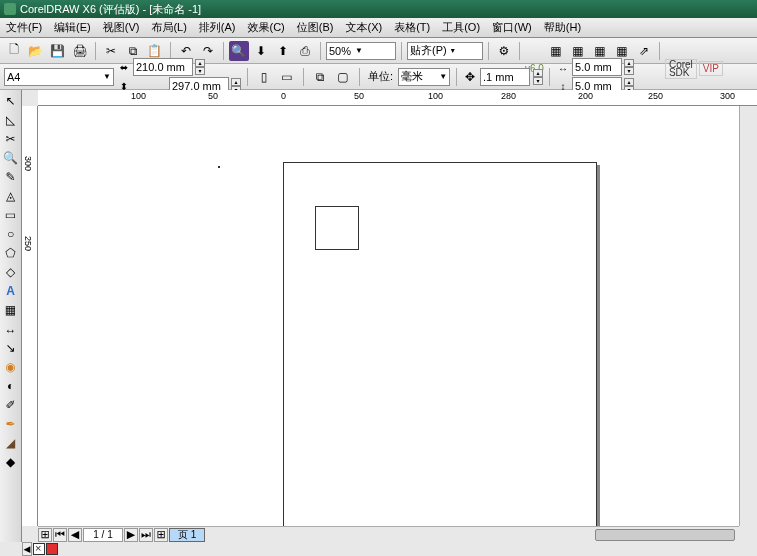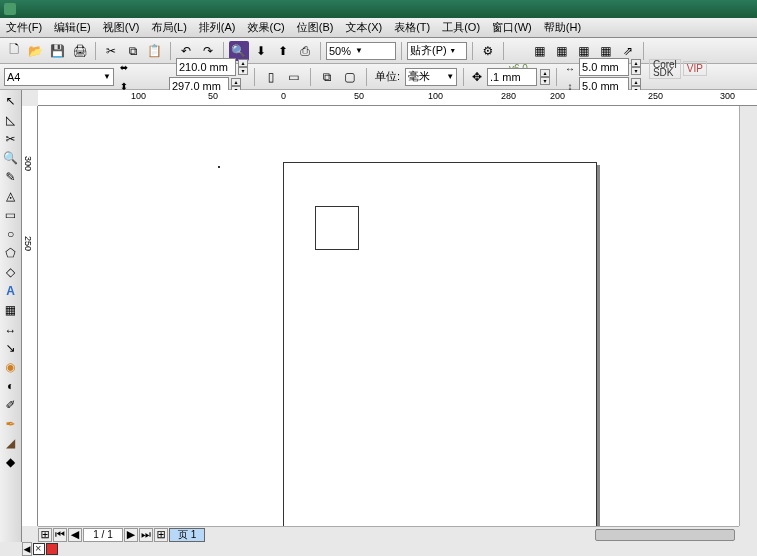--- a/index.html
+++ b/index.html
@@ -65,20 +65,21 @@
 
 
 .ico { width: 14px; height: 14px; display: flex; align-items: center; justify-content: center; font-size: 12px; }
 
 </style>
 </head>
 <body>
 
 <div class="titlebar">
   <div class="app-icon"></div>
+  <span class="title">CorelDRAW X6 (评估版) - [未命名 -1]</span>
 </div>
 
 <div class="menubar">
   <div class="menu-item">文件(F)</div>
   <div class="menu-item">编辑(E)</div>
   <div class="menu-item">视图(V)</div>
   <div class="menu-item">布局(L)</div>
   <div class="menu-item">排列(A)</div>
   <div class="menu-item">效果(C)</div>
   <div class="menu-item">位图(B)</div>
@@ -131,21 +132,21 @@
     </div>
   <div class="tb-btn">
       <span class="ico">⎙</span>
     </div>
   <div class="tb-sep"></div>
   <div class="tb-combo" style="width:70px">
       <span>50%</span>
       <span class="arrow">▼</span>
     </div>
   <div class="tb-sep"></div>
-  <div class="tb-combo" style="width:60px">
+  <div class="tb-combo" style="width:76px">
       <span>贴齐(P)</span>
       <span class="arrow">▾</span>
     </div>
   <div class="tb-sep"></div>
   <div class="tb-btn">
       <span class="ico">⚙</span>
     </div>
   <div class="tb-sep"></div>
   <span class="tb-small-lbl" style="color:#6a8a4a">v6.0</span>
   <div class="tb-btn">
@@ -170,21 +171,21 @@
 </div>
 
 <div class="propbar">
   <div class="tb-combo" style="width:110px">
       <span>A4</span>
       <span class="arrow" style="margin-left:auto">▼</span>
     </div>
   <div style="display:flex;flex-direction:column;gap:1px">
     <div style="display:flex;align-items:center;gap:2px">
       <span class="ico" style="font-size:10px">⬌</span>
-      <input class="tb-input" style="width: 60px; margin-left: 43px;" value="210.0 mm">
+      <input class="tb-input" style="width: 60px;" value="210.0 mm">
       <span class="spinner">
           <span>▴</span>
           <span>▾</span>
         </span>
     </div>
     <div style="display:flex;align-items:center;gap:2px">
       <span class="ico" style="font-size:10px">⬍</span>
       <input class="tb-input" style="width: 60px; margin-left: 36px;" value="297.0 mm">
       <span class="spinner">
           <span>▴</span>
@@ -240,21 +241,21 @@
   </div>
 </div>
 
 <div class="ruler-h">
   <span class="num" style="left:93px">100</span>
   <span class="num" style="left:170px">50</span>
   <span class="num" style="left:243px">0</span>
   <span class="num" style="left:316px">50</span>
   <span class="num" style="left:390px">100</span>
   <span class="num" style="left:463px">280</span>
-  <span class="num" style="left:512px">200</span>
+  <span class="num" style="left:540px">200</span>
   <span class="num" style="left:610px">250</span>
   <span class="num" style="left:682px">300</span>
 </div>
 
 <div class="ruler-v">
   <span class="num" style="top:50px">300</span>
   <span class="num" style="top:130px">250</span>
 </div>
 
 <div class="toolbox">

